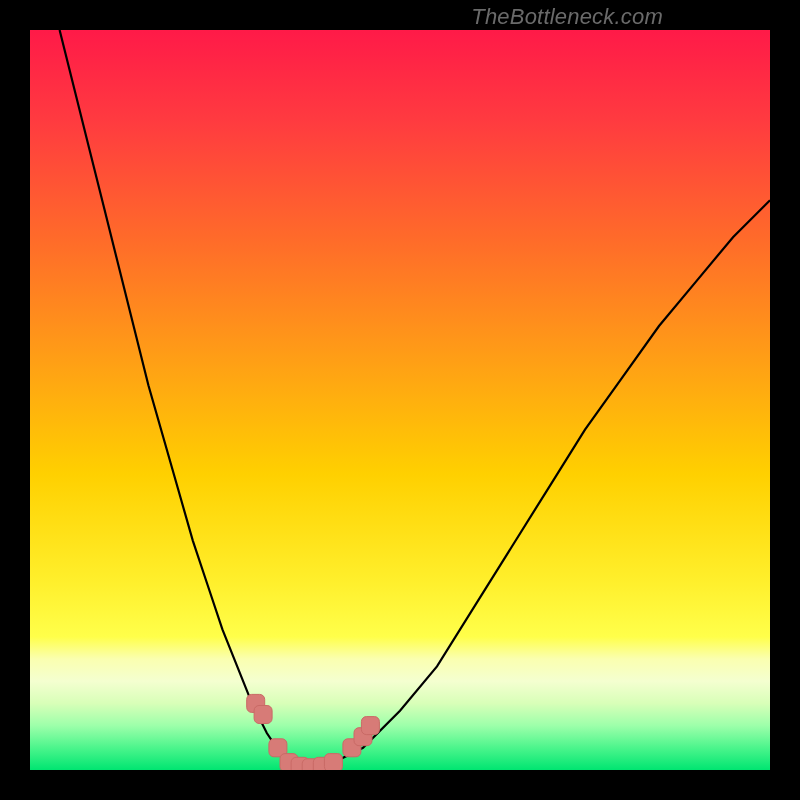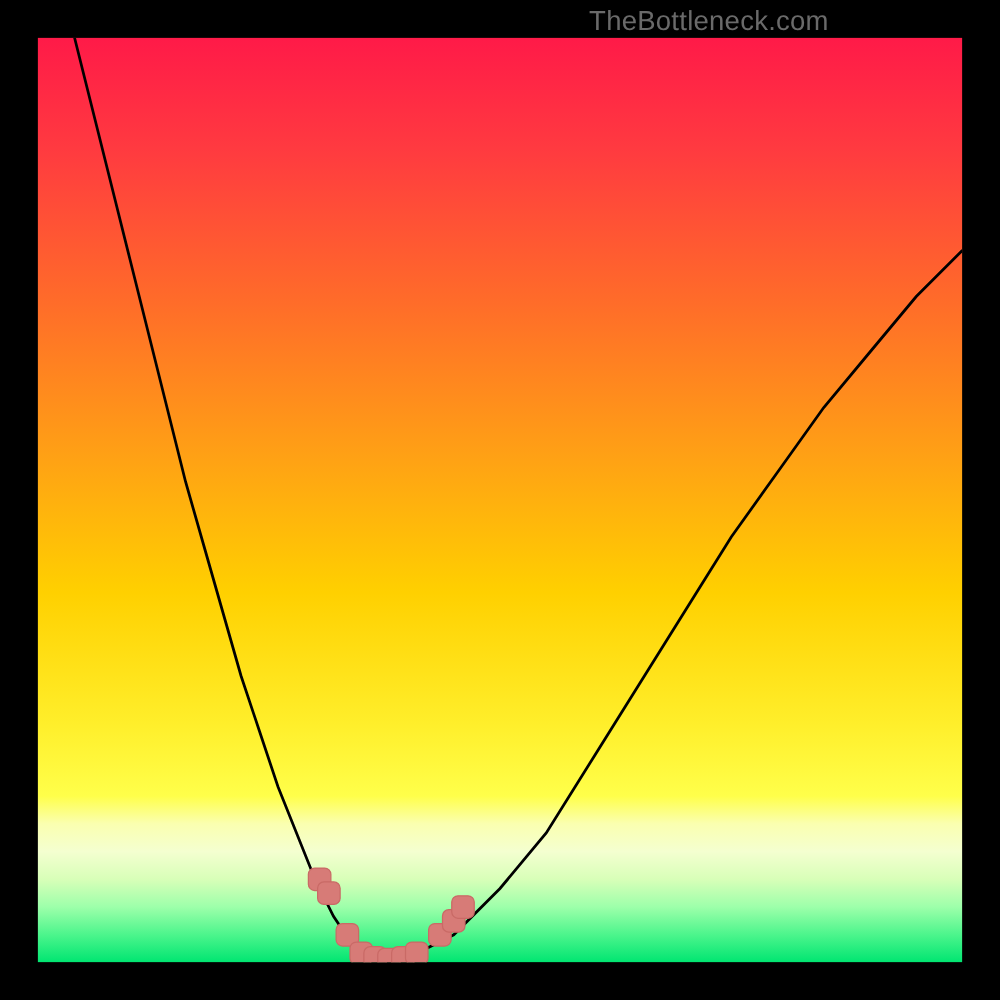--- a/index.html
+++ b/index.html
@@ -9,20 +9,21 @@
     height: 800px;
     background: #000;
     overflow: hidden;
     font-family: Arial, Helvetica, sans-serif;
   }
   .frame {
     position: relative;
     width: 673px;
     height: 800px;
     background: #000;
+    font-style: italic;
   }
   .watermark {
     position: absolute;
     top: 4px;
     right: 10px;
     color: #6a6a6a;
     font-size: 22px;
     font-weight: 500;
     letter-spacing: 0.2px;
     z-index: 20;

